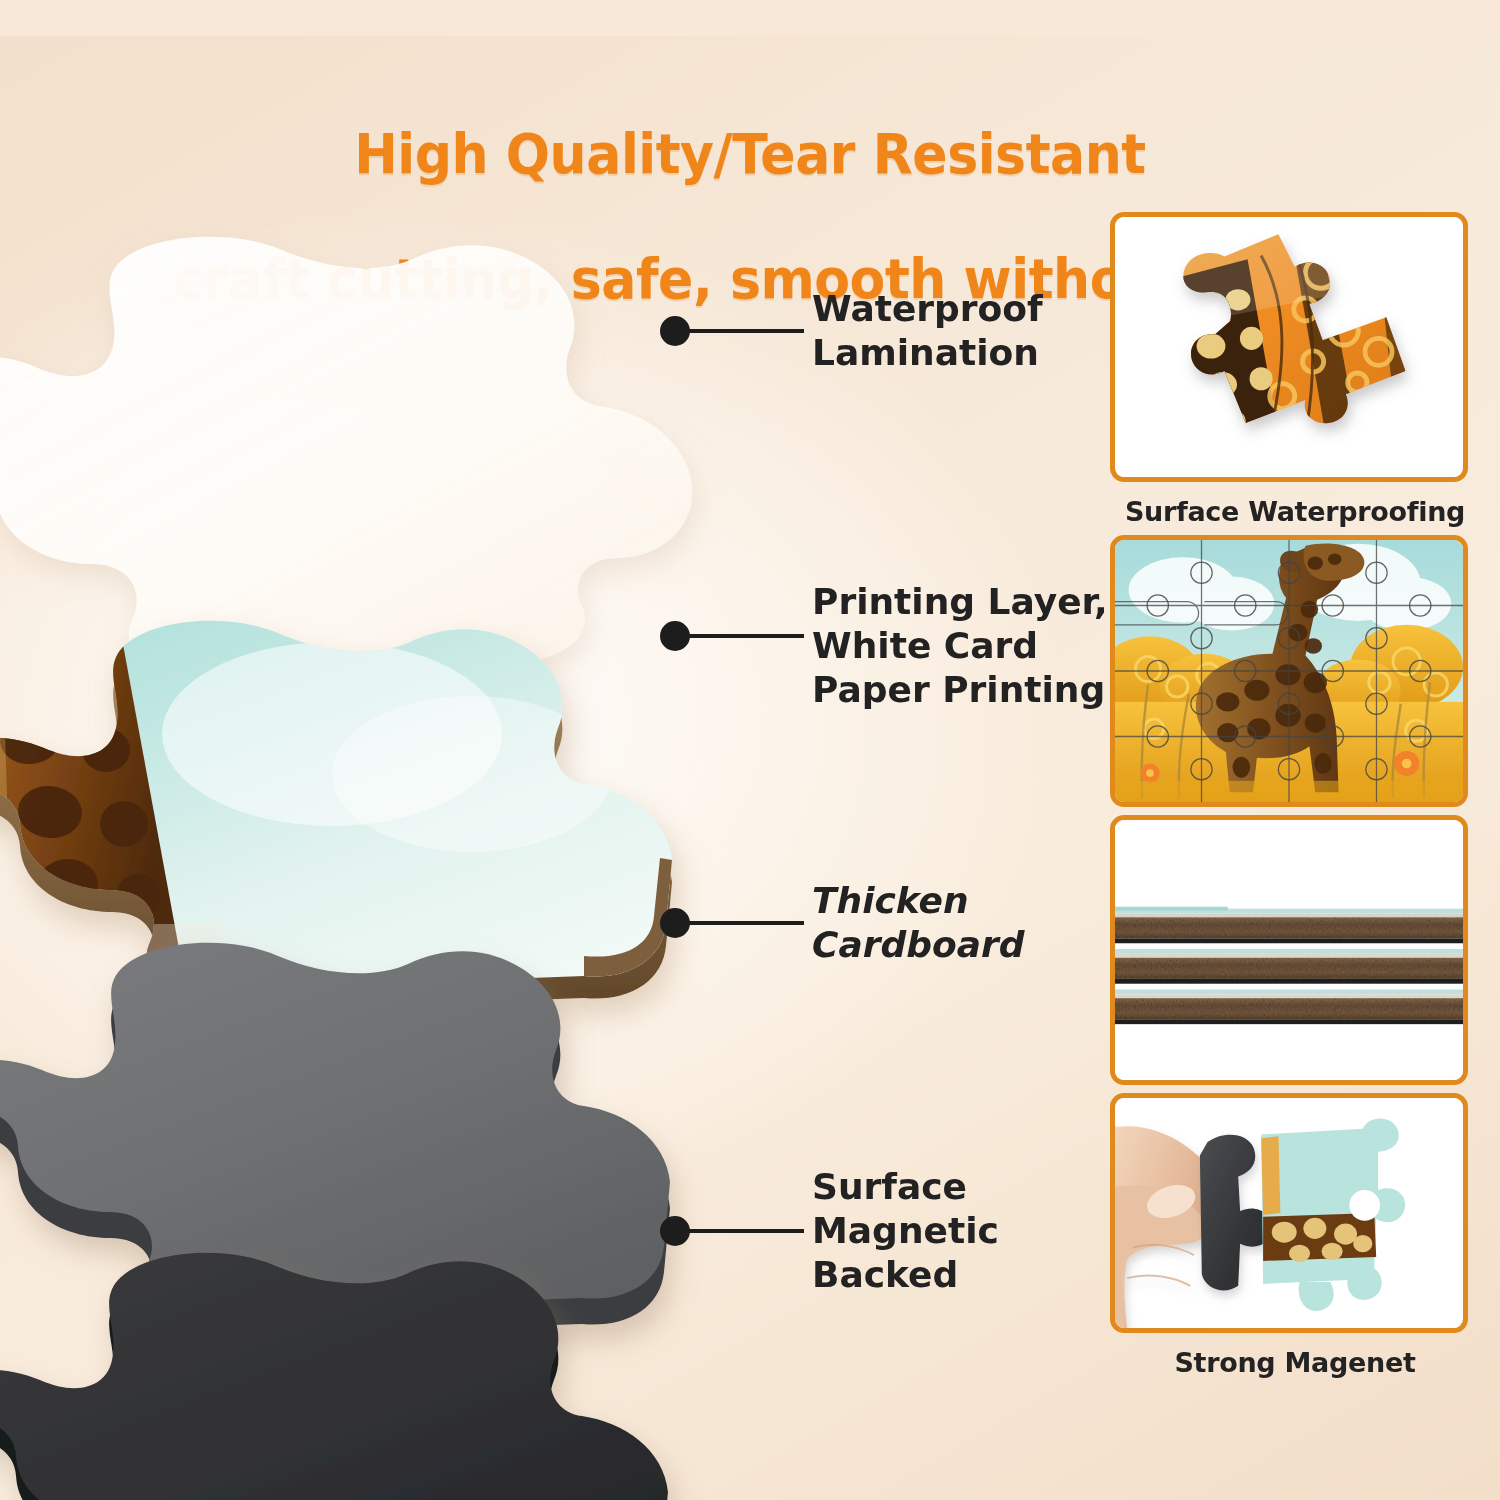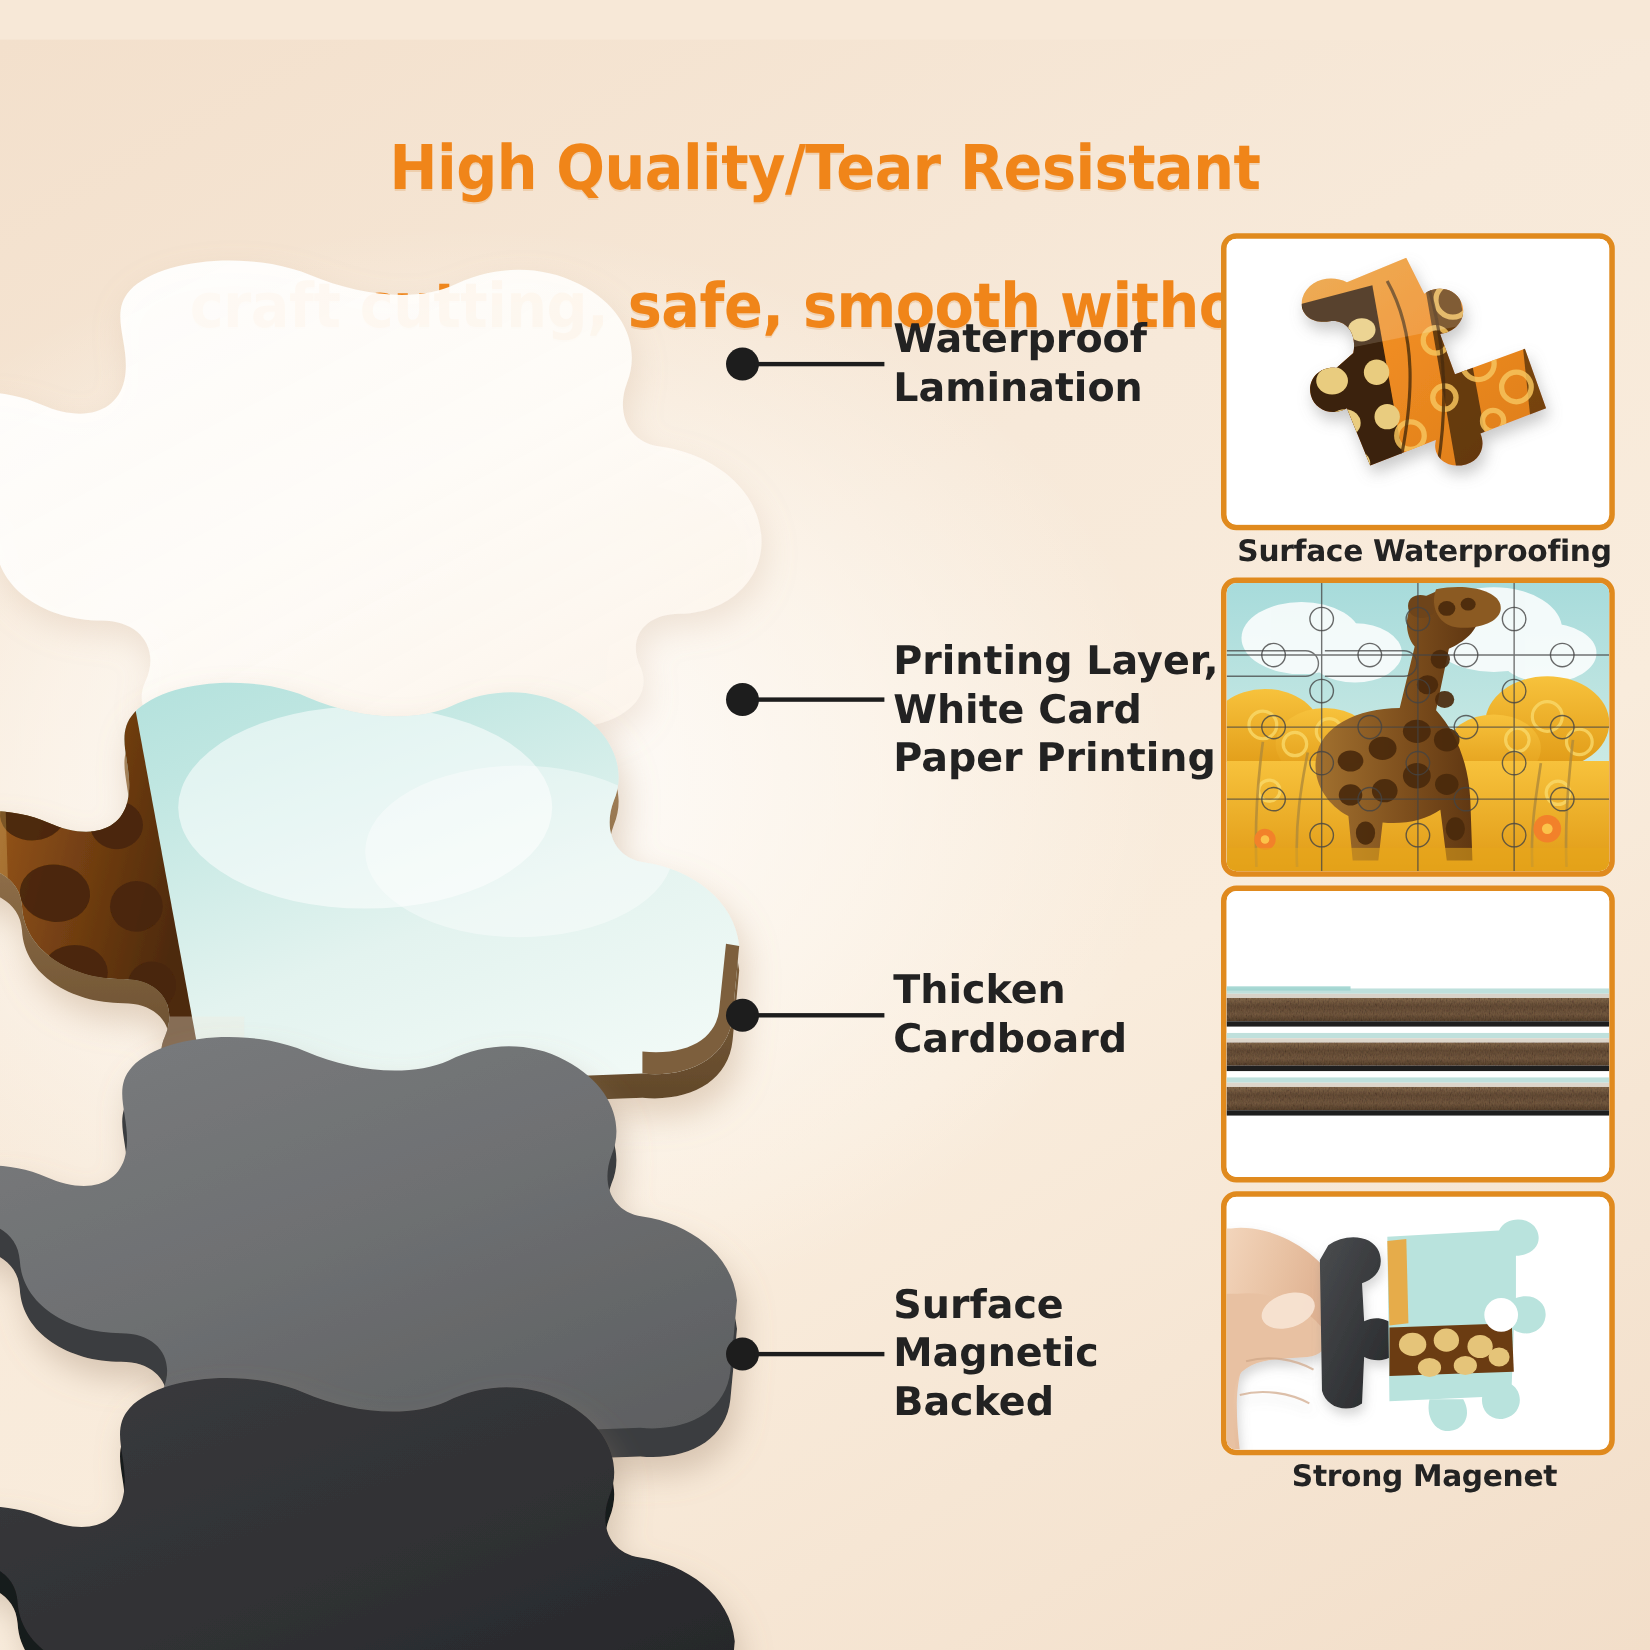--- a/index.html
+++ b/index.html
@@ -72,21 +72,21 @@
     background:#ffffff;
     overflow:hidden;
     position:relative;
   }
   .thumb-cap {
     text-align:center;
     font-weight:bold;
     font-size:27px;
     line-height:1.16;
     color:#232323;
-    padding-top:4px;
+    padding-top:14px;
     white-space:pre-line;
     letter-spacing:-0.3px;
   }
 
   
   .art { position:absolute; inset:0; }
   .art svg { display:block; width:100%; height:100%; }
 </style>
 </head>
 <body>
@@ -378,21 +378,21 @@
     <span class="dot"></span>
     <span class="line" style="width:118px;"></span>
     <span class="ctext" style="left:152px; top:25px; width:310px;">Printing Layer,
 White Card
 Paper Printing</span>
   </div>
 
   <div class="callout" style="left:660px; top:872px;">
     <span class="dot"></span>
     <span class="line" style="width:118px;"></span>
-    <span class="ctext" style="left:152px; top:15px; width:300px;">Thicken
+    <span class="ctext" style="left:152px; top:15px; width:300px;font-style:italic;">Thicken
 Cardboard</span>
   </div>
 
   <div class="callout" style="left:660px; top:1180px;">
     <span class="dot"></span>
     <span class="line" style="width:118px;"></span>
     <span class="ctext" style="left:152px; top:15px; width:300px;">Surface
 Magnetic
 Backed</span>
   </div>

